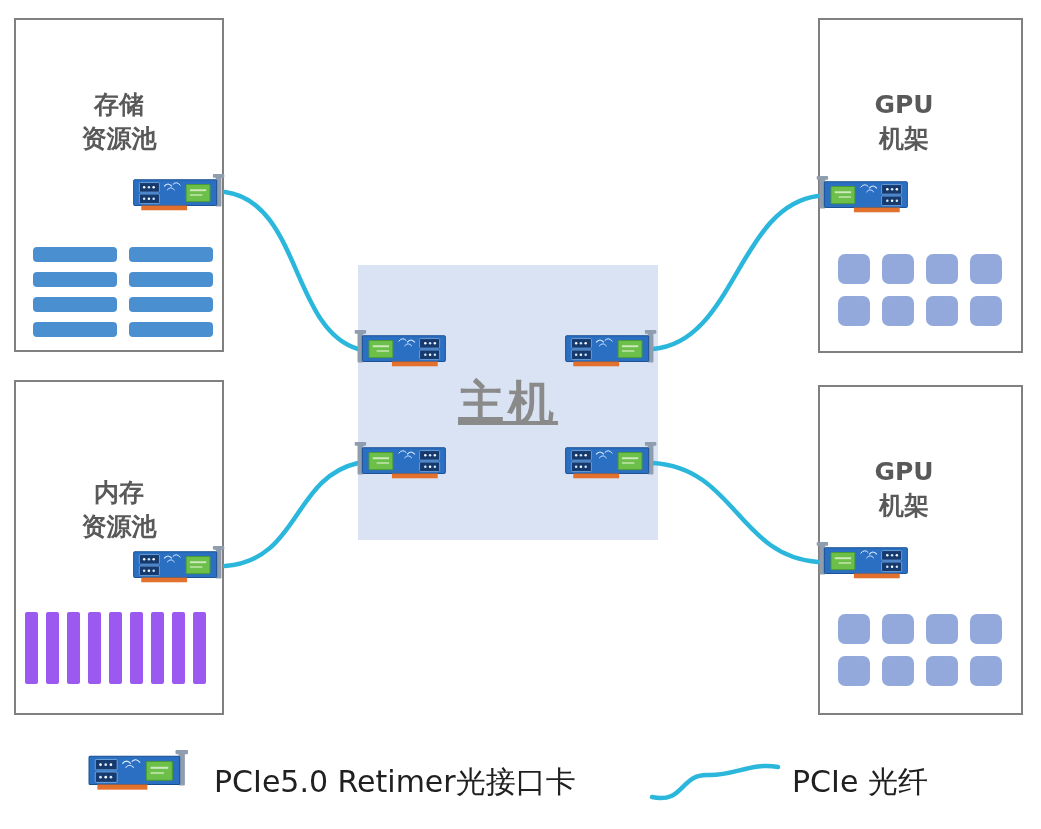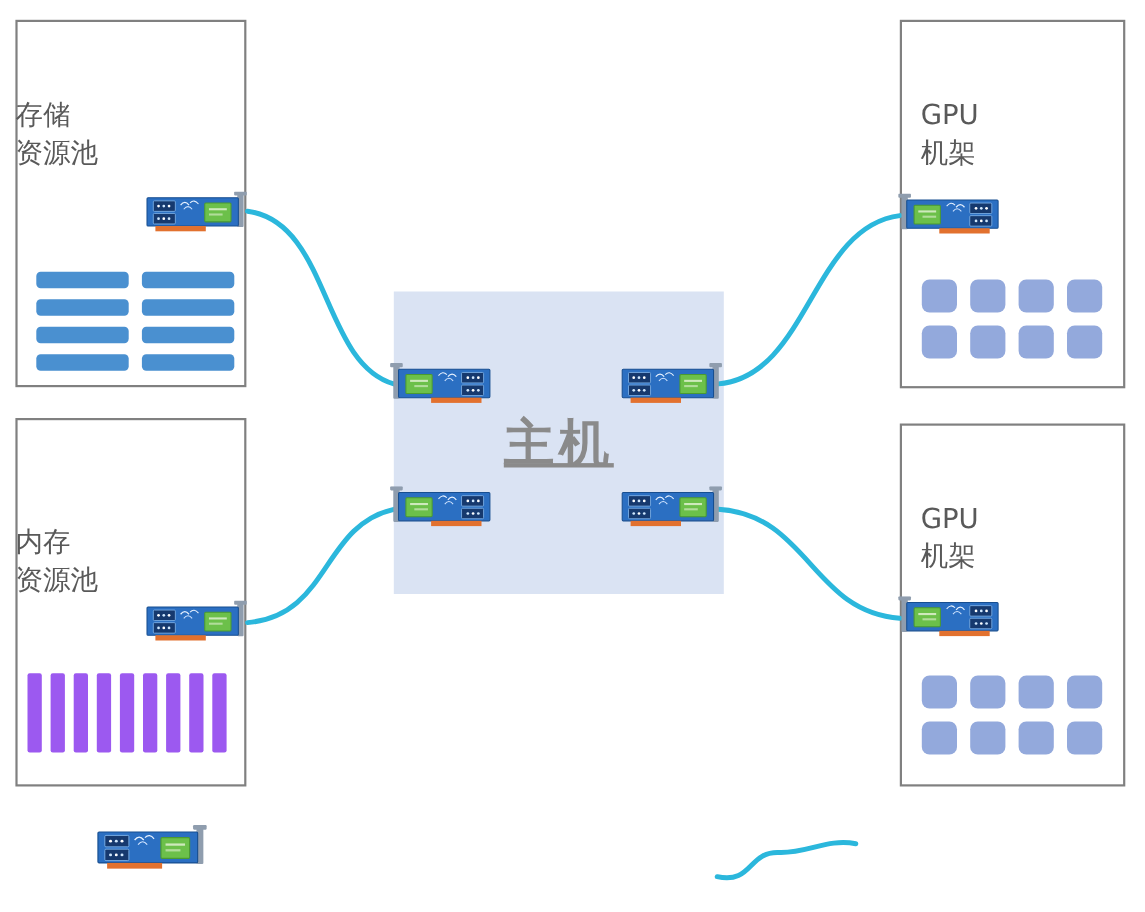--- a/index.html
+++ b/index.html
@@ -12,37 +12,37 @@
   .stage { position: absolute; left: 0; top: 0; width: 1041px; height: 829px; }
 
   
   .pool-box {
     position: absolute;
     border: 2px solid var(--box-border, #808080);
     background: #ffffff;
   }
   .pool-title {
     position: absolute; left: 0; width: 100%;
-    text-align: left; font-weight: normal;
+    text-align: center; font-weight: bold;
     font-size: 25px; line-height: 1.35;
     color: var(--title-text, #595959);
     white-space: pre-line;
   }
   #storage-box { left: 14px; top: 18px;  width: 210px; height: 334px; }
   #memory-box  { left: 14px; top: 380px; width: 210px; height: 335px; }
   #gpu-top-box    { left: 818px; top: 18px;  width: 205px; height: 335px; }
   #gpu-bottom-box { left: 818px; top: 385px; width: 205px; height: 330px; }
 
   #storage-title { top: 88px; }
   #memory-title  { top: 440px; margin-top: 36px; }
   #gpu-top-title { top: 88px; }
   #gpu-bottom-title { top: 455px; }
   .pool-title { pointer-events: none; }
   .title-abs { position: absolute; width: 210px; }
-  #gpu-top-title, #gpu-bottom-title { width: 188px; left: 837px; }
+  #gpu-top-title, #gpu-bottom-title { width: 188px; left: 810px; }
   #storage-title, #memory-title { left: 14px; }
 
   
   #host-box {
     position: absolute; left: 358px; top: 265px; width: 300px; height: 275px;
     background: var(--host-fill, #dae3f3);
     display: flex; align-items: center; justify-content: center;
   }
   #host-label {
     font-size: 46px; font-weight: bold;
@@ -375,14 +375,16 @@
         <circle cx="17" cy="14" r="1.3" fill="#cfe8ff"></circle>
         <circle cx="22" cy="14" r="1.3" fill="#ffffff"></circle>
   <circle cx="12" cy="26" r="1.3" fill="#cfe8ff"></circle>
         <circle cx="17" cy="26" r="1.3" fill="#ffffff"></circle>
         <circle cx="22" cy="26" r="1.3" fill="#cfe8ff"></circle>
   <path d="M33,13 q4,-5 8,0" fill="none" stroke="#e8f2ff" stroke-width="1.2"></path>
   <path d="M36,17 q4,-5 8,0" fill="none" stroke="#cfe3ff" stroke-width="1"></path>
   <path d="M42,11 q4,-4 8,1" fill="none" stroke="#e8f2ff" stroke-width="1"></path>
 </svg>
     </div>
+  <div class="legend-label" id="legend-retimer-label">PCIe5.0 Retimer光接口卡</div>
+  <div class="legend-label" id="legend-fiber-label">PCIe 光纤</div>
 
 </div>
 
 </body></html>

